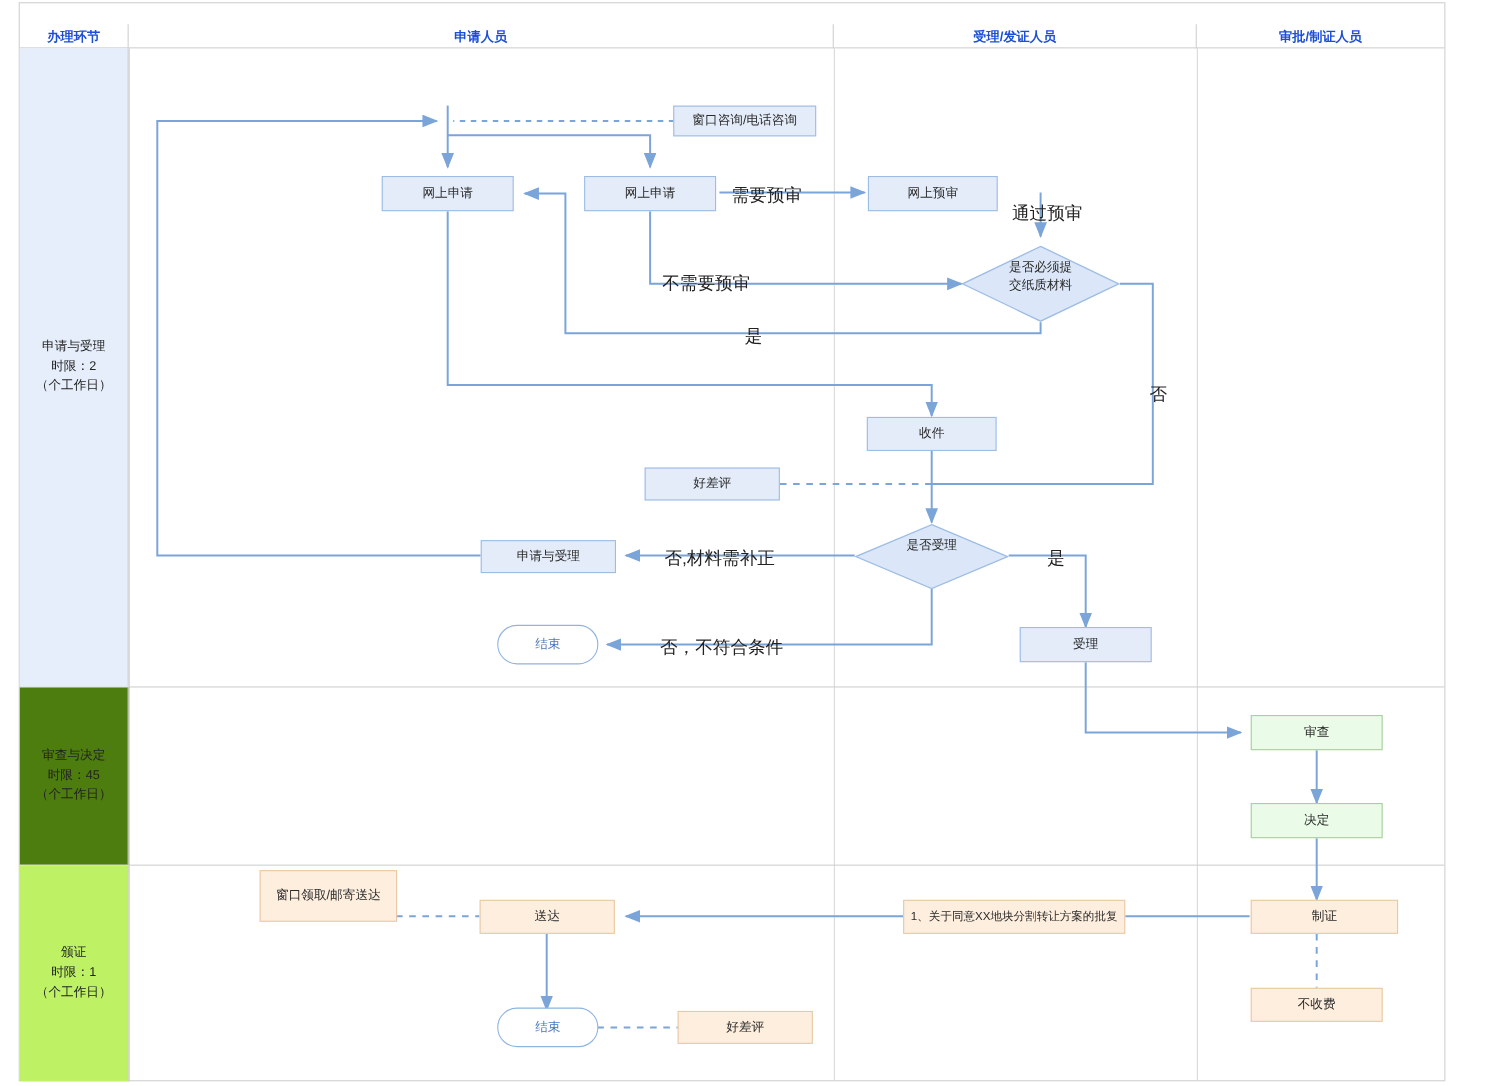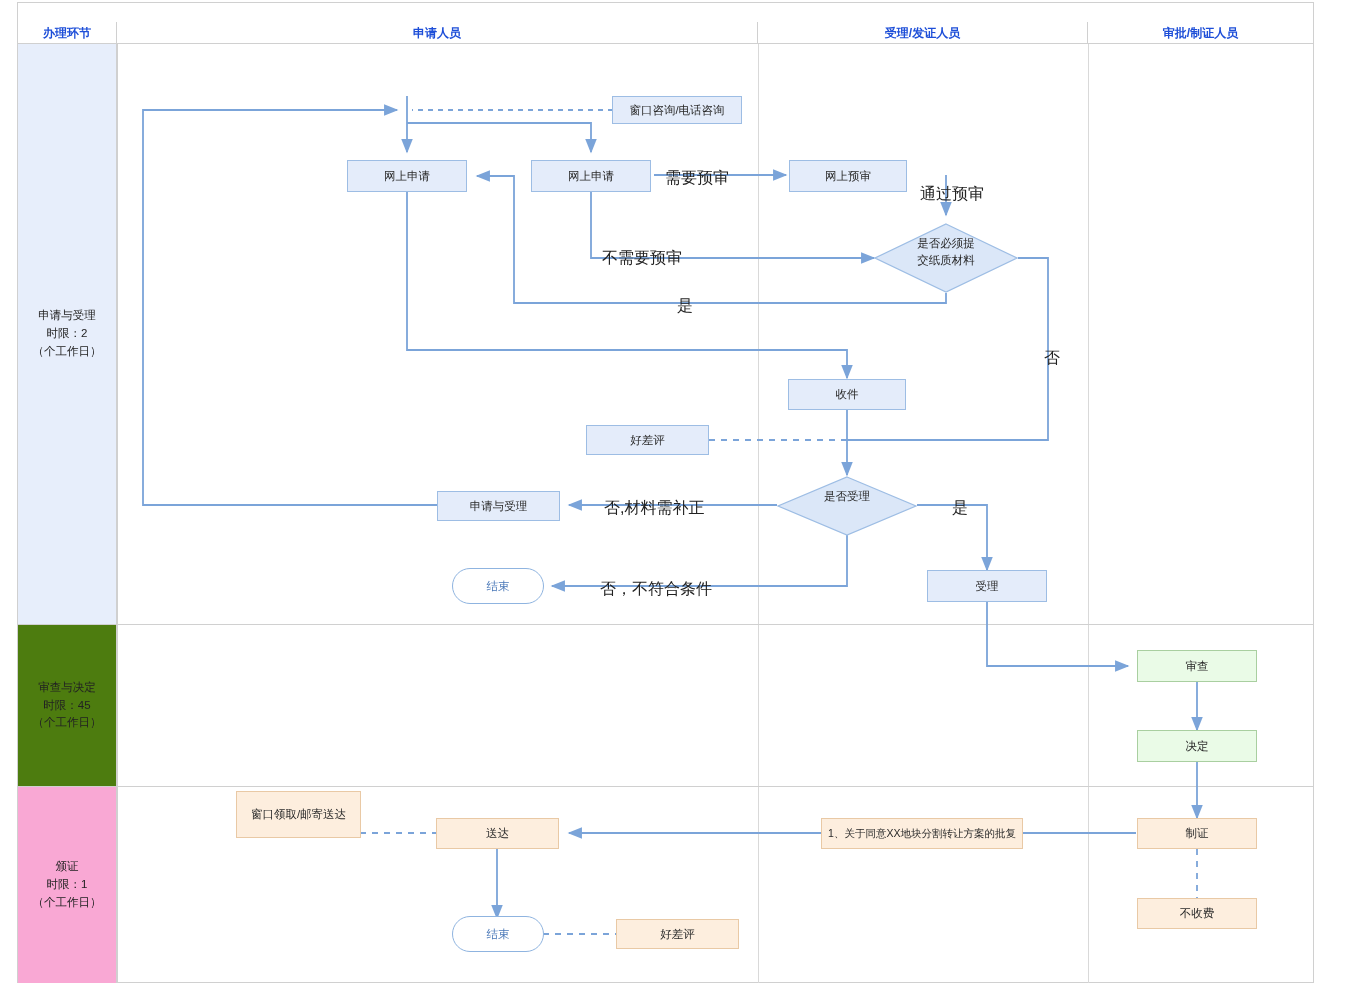--- a/index.html
+++ b/index.html
@@ -91,21 +91,21 @@
     display: flex;
     align-items: center;
     justify-content: center;
     text-align: center;
     font-size: 11.5px;
     line-height: 1.55;
     color: #222;
   }
   .stage.s1 { background: #e7eefb; }
   .stage.s2 { background: #4d7c0f; }
-  .stage.s3 { background: #f9a8d4; }
+  .stage.s3 { background: #bef264; }
 
   
   .node {
     position: absolute;
     box-sizing: border-box;
     display: flex;
     align-items: center;
     justify-content: center;
     text-align: center;
     font-size: 11.5px;
@@ -348,21 +348,21 @@
   </div>
 
   <div class="node rect-orange" style="left:616px; top:919px; width:123px; height:30px;">
     <span>好差评</span>
   </div>
 
   <div class="node rect-orange" style="left:821px; top:818px; width:202px; height:31px; font-size:10.5px;">
     <span>1、关于同意XX地块分割转让方案的批复</span>
   </div>
 
-  <div class="node rect-orange" style="left:1137px; top:818px; width:120px; height:31px;">
+  <div class="node rect-orange" style="left:1137px; top:818px; width:134px; height:31px;">
     <span>制证</span>
   </div>
 
   <div class="node rect-orange" style="left:1137px; top:898px; width:120px; height:31px;">
     <span>不收费</span>
   </div>
 
   <div class="elabel" style="left:665px; top:168px;">需要预审</div>
 
   <div class="elabel" style="left:920px; top:184px;">通过预审</div>

